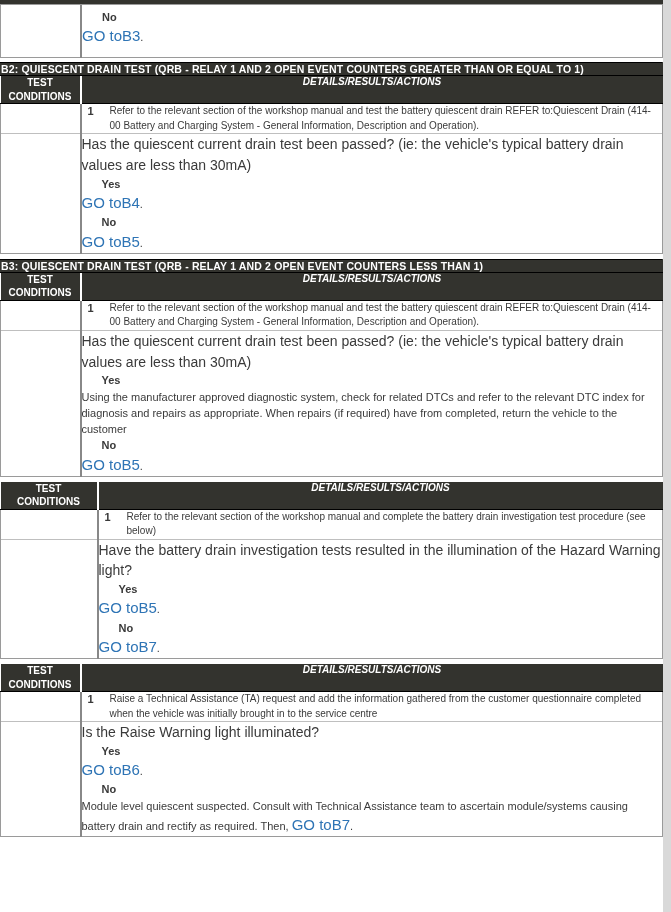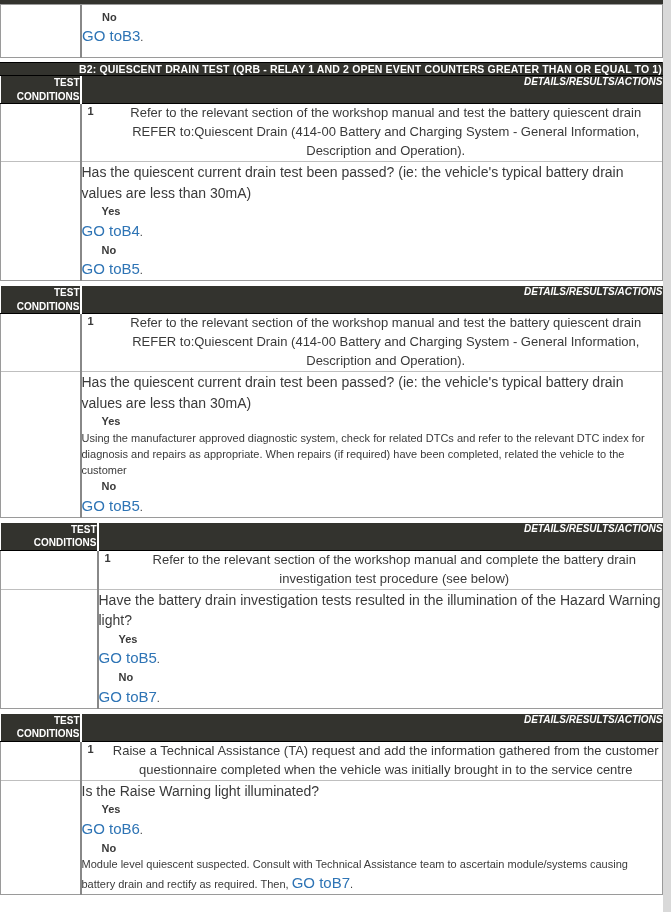--- a/index.html
+++ b/index.html
@@ -64,36 +64,36 @@
     padding: 0;
     margin-top: 24px;
   }
 
   
   .sec-head {
     background: #33332e;
     color: #ffffff;
     font-size: 10.5px;
     font-weight: bold;
-    text-align: right;
+    text-align: left;
     letter-spacing: 0.15px;
     padding: 6px 4px 6px 4px;
     border-top: 1px solid #000000;
     border-bottom: 1px solid #000000;
     border-left: 1px solid #33332e;
     border-right: 1px solid #33332e;
   }
 
   
   .col-head-row td {
     background: #33332e;
     color: #ffffff;
     font-weight: bold;
     font-size: 10px;
-    text-align: right;
+    text-align: center;
     border-bottom: 1px solid #000000;
   }
   .col-head-left {
     line-height: 1.35;
     padding: 11px 2px;
     border-right: 2px solid #ffffff;
   }
   .col-head-right {
     padding: 11px 2px;
     font-style: italic;
@@ -129,23 +129,22 @@
   }
   .step-num {
     font-weight: bold;
     flex: 0 0 auto;
     width: 22px;
     font-size: 11px;
     line-height: 1.45;
   }
   .step-text {
     flex: 1 1 auto;
-    font-size: 13px;
+    font-size: 10px;
     line-height: 1.45;
-    text-align: center;
   }
 
   
   .q {
     font-size: 14px;
     line-height: 1.48;
   }
   .ans-label {
     font-weight: bold;
     font-size: 11px;
@@ -220,20 +219,27 @@
                   <div class="ans-label">No</div>
                   <div class="goto-line"><span class="goto">GO toB5</span><span>.</span></div>
                 </td>
               </tr>
             </tbody>
           </table>
         </div>
         <div style="margin-top: 5px;">
           <table class="tbl">
             <tbody>
+              <tr>
+                <td class="sec-head" colspan="2">B3: QUIESCENT DRAIN TEST (QRB - RELAY 1 AND 2 OPEN EVENT COUNTERS LESS THAN 1)</td>
+              </tr>
+            </tbody>
+          </table>
+          <table class="tbl">
+            <tbody>
               <tr class="col-head-row">
                 <td class="col-head-left" style="width: 79px;">
                   <div>TEST</div>
                   <div>CONDITIONS</div>
                 </td>
                 <td class="col-head-right">DETAILS/RESULTS/ACTIONS</td>
               </tr>
               <tr>
                 <td class="cell-left" style="width: 79px;">&nbsp;</td>
                 <td class="cell-right">
@@ -241,21 +247,21 @@
                     <div class="step-num">1</div>
                     <div class="step-text">Refer to the relevant section of the workshop manual and test the battery quiescent drain REFER to:Quiescent Drain (414-00 Battery and Charging System - General Information, Description and Operation).</div>
                   </div>
                 </td>
               </tr>
               <tr class="row-sep row-last">
                 <td class="cell-left" style="width: 79px;">&nbsp;</td>
                 <td class="cell-right">
                   <div class="q">Has the quiescent current drain test been passed? (ie: the vehicle's typical battery drain values are less than 30mA)</div>
                   <div class="ans-label">Yes</div>
-                  <div class="para">Using the manufacturer approved diagnostic system, check for related DTCs and refer to the relevant DTC index for diagnosis and repairs as appropriate. When repairs (if required) have been completed, related the vehicle to the customer</div>
+                  <div class="para">Using the manufacturer approved diagnostic system, check for related DTCs and refer to the relevant DTC index for diagnosis and repairs as appropriate. When repairs (if required) have from completed, return the vehicle to the customer</div>
                   <div class="ans-label">No</div>
                   <div class="goto-line"><span class="goto">GO toB5</span><span>.</span></div>
                 </td>
               </tr>
             </tbody>
           </table>
         </div>
         <div style="margin-top: 5px;">
           <table class="tbl">
             <tbody>

